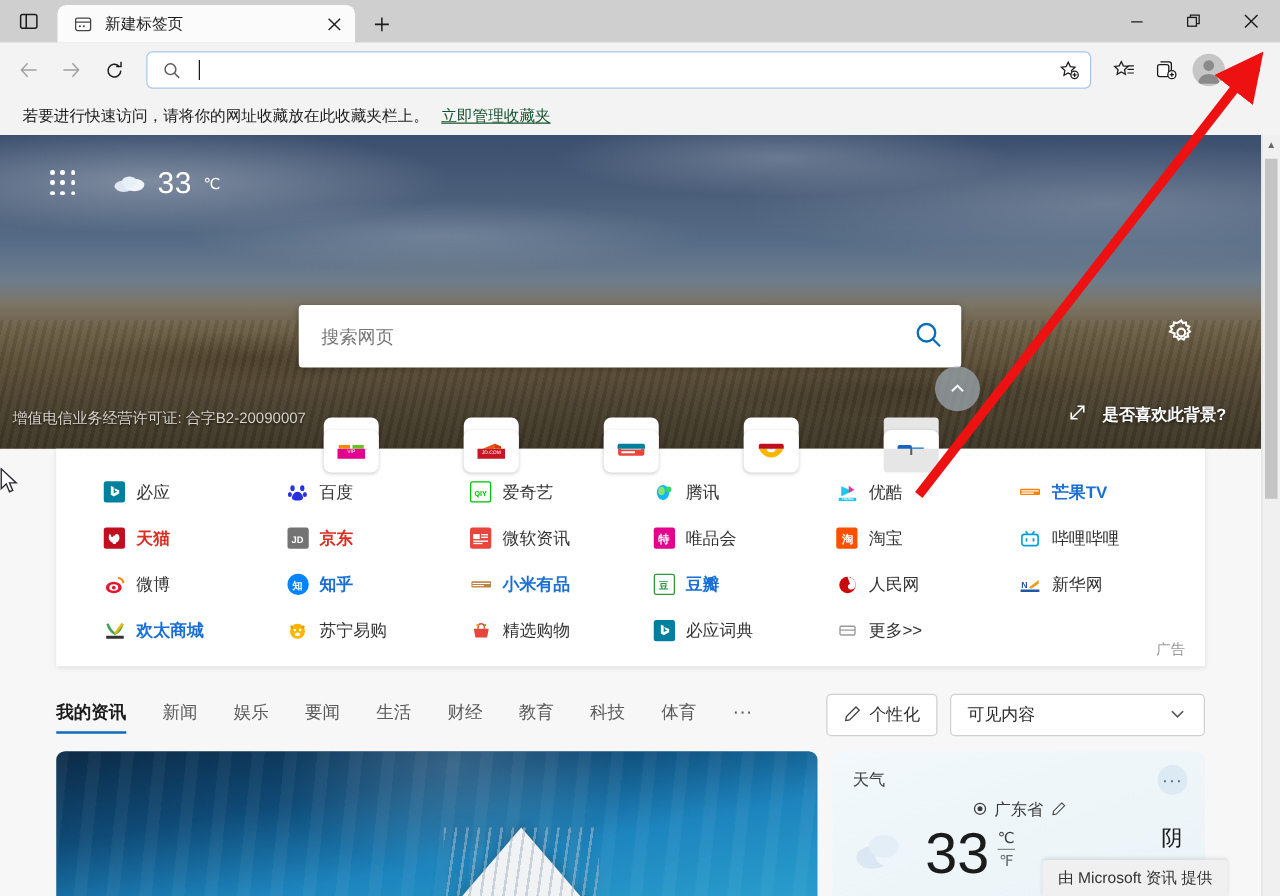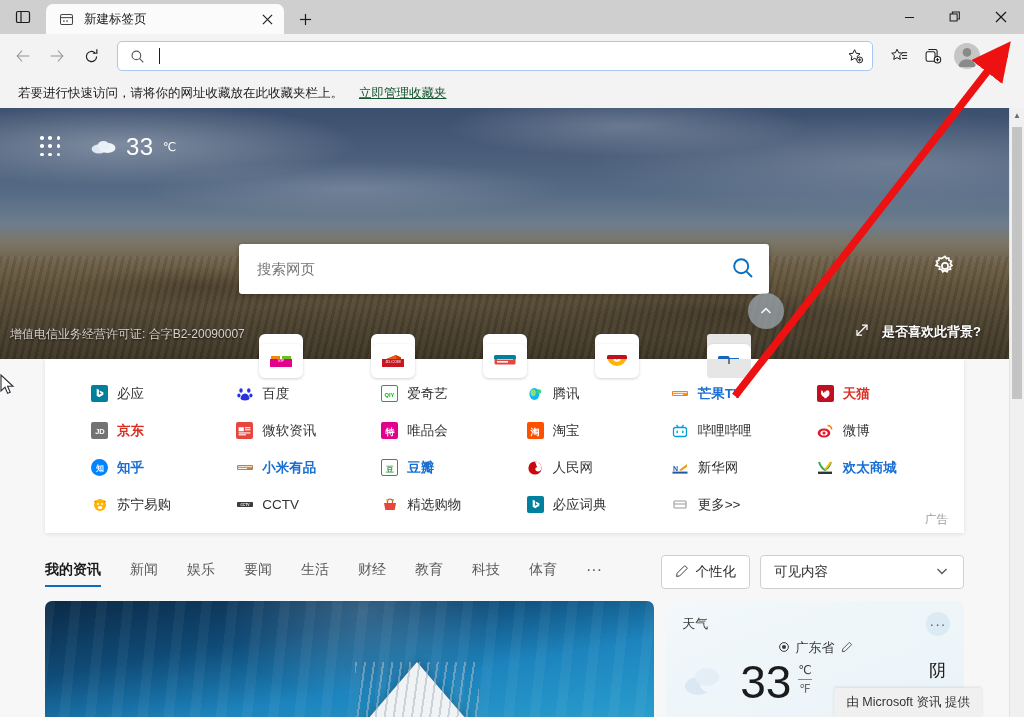--- a/index.html
+++ b/index.html
@@ -125,21 +125,21 @@
     overflow: hidden;
   }
 
   
   .favbar {
     height: 30px;
     background: #f3f3f3;
     display: flex;
     align-items: center;
     padding-left: 18px;
-    gap: 12px;
+    gap: 6px;
     border-bottom: none;
   }
   .favbar-text { font-size: 12.5px; color: #1b1b1b; }
   .favbar-link { font-size: 12.5px; color: #14532d; text-decoration: underline; margin-left: 4px;}
 
   
   .page {
     position: relative;
     height: 619px;
     background: #f7f7f7;
@@ -261,21 +261,21 @@
     text-shadow: 0 1px 3px rgba(0,0,0,.7);
     z-index: 6;
   }
 
   
   .links-panel {
     position: relative;
     margin: 0 45px 0 45px;
     background: #fff;
     box-shadow: 0 1px 4px rgba(0,0,0,.10);
-    padding: 16px 0 10px 8px;
+    padding: 16px 0 10px 0;
     z-index: 4;
   }
   .links-grid {
     display: grid;
     grid-template-columns: repeat(6, 1fr);
     row-gap: 0px;
     padding: 0 20px;
   }
   .lnk {
     display: flex; align-items: center;
@@ -816,20 +816,31 @@
         <a class="lnk">
             <span class="lnk-ico" style="background:#fff">
               <svg width="16" height="16" viewBox="0 0 16 16">
                 <ellipse cx="7.4" cy="8" rx="5" ry="6" fill="#12b7f5"></ellipse>
                 <ellipse cx="6.2" cy="6.8" rx="2.6" ry="3.4" fill="#8ee26c"></ellipse>
                 <circle cx="11.8" cy="5.5" r="2.3" fill="#2fd96a"></circle>
               </svg>
             </span>
             <span>腾讯</span>
           </a>
+        <a class="lnk">
+            <span class="lnk-ico" style="background:#fff">
+              <svg width="16" height="16" viewBox="0 0 16 16">
+                <path d="M3 3l9 4-9 4z" fill="#1ec7f3"></path>
+                <path d="M9 2.5l4.5 3.5L9 8z" fill="#e03a8e"></path>
+                <rect x="1" y="12.2" width="14" height="2.6" rx="0.6" fill="#1ec7f3"></rect>
+                <text x="8" y="14.3" font-size="2.6" fill="#fff" text-anchor="middle" font-family="sans-serif">YOUKU</text>
+              </svg>
+            </span>
+            <span>优酷</span>
+          </a>
         <a class="lnk blue">
             <span class="lnk-ico" style="background:#fff">
               <svg width="16" height="10" viewBox="0 0 16 10">
                 <rect x="0" y="2" width="16" height="5" rx="1" fill="#ff8000"></rect>
                 <rect x="1" y="3.2" width="14" height="1" fill="#fff"></rect>
                 <rect x="1" y="5" width="10" height="1" fill="#fff"></rect>
               </svg>
             </span>
             <span>芒果TV</span>
           </a>
@@ -963,29 +974,20 @@
             <span class="lnk-ico" style="background:#fff">
               <svg width="16" height="16" viewBox="0 0 16 16">
                 <circle cx="8" cy="8" r="6" fill="#ffb400"></circle>
                 <circle cx="5.9" cy="7" r="1" fill="#fff"></circle>
                 <circle cx="10.1" cy="7" r="1" fill="#fff"></circle>
                 <ellipse cx="8" cy="10.4" rx="2.2" ry="1.5" fill="#fff"></ellipse>
                 <path d="M2.6 3.8l1.6 1.6M13.4 3.8l-1.6 1.6" stroke="#e09b00" stroke-width="1.8" fill="none"></path>
               </svg>
             </span>
             <span>苏宁易购</span>
-          </a>
-        <a class="lnk">
-            <span class="lnk-ico" style="background:#fff">
-              <svg width="16" height="10" viewBox="0 0 16 10">
-                <rect x="0" y="2" width="16" height="5" rx="0.8" fill="#3c3c3c"></rect>
-                <text x="8" y="6" font-size="3.4" fill="#fff" text-anchor="middle" font-family="sans-serif">CCTV</text>
-              </svg>
-            </span>
-            <span>CCTV</span>
           </a>
         <a class="lnk">
             <span class="lnk-ico" style="background:#fff">
               <svg width="16" height="16" viewBox="0 0 16 16">
                 <path d="M2 6h12l-1.3 7H3.3z" fill="#e8453c"></path>
                 <path d="M5.5 6V4.5a2.5 2.5 0 0 1 5 0V6" fill="none" stroke="#e8453c" stroke-width="1.2"></path>
                 <circle cx="5" cy="3" r="1" fill="#f2b705"></circle>
                 <circle cx="11" cy="3" r="1" fill="#6cc024"></circle>
               </svg>
             </span>

